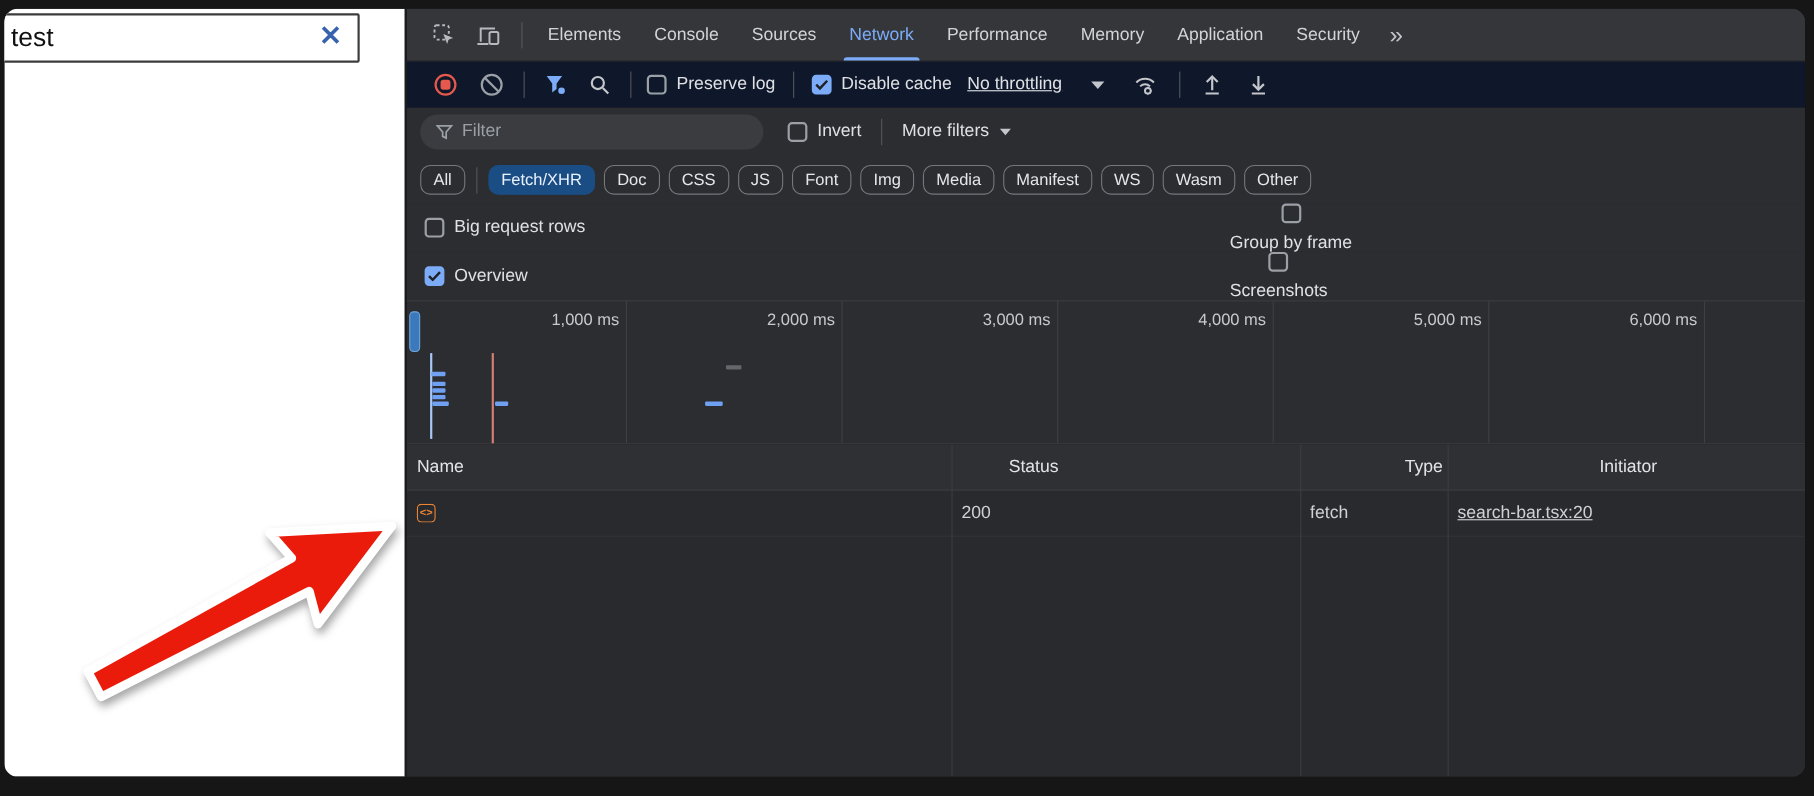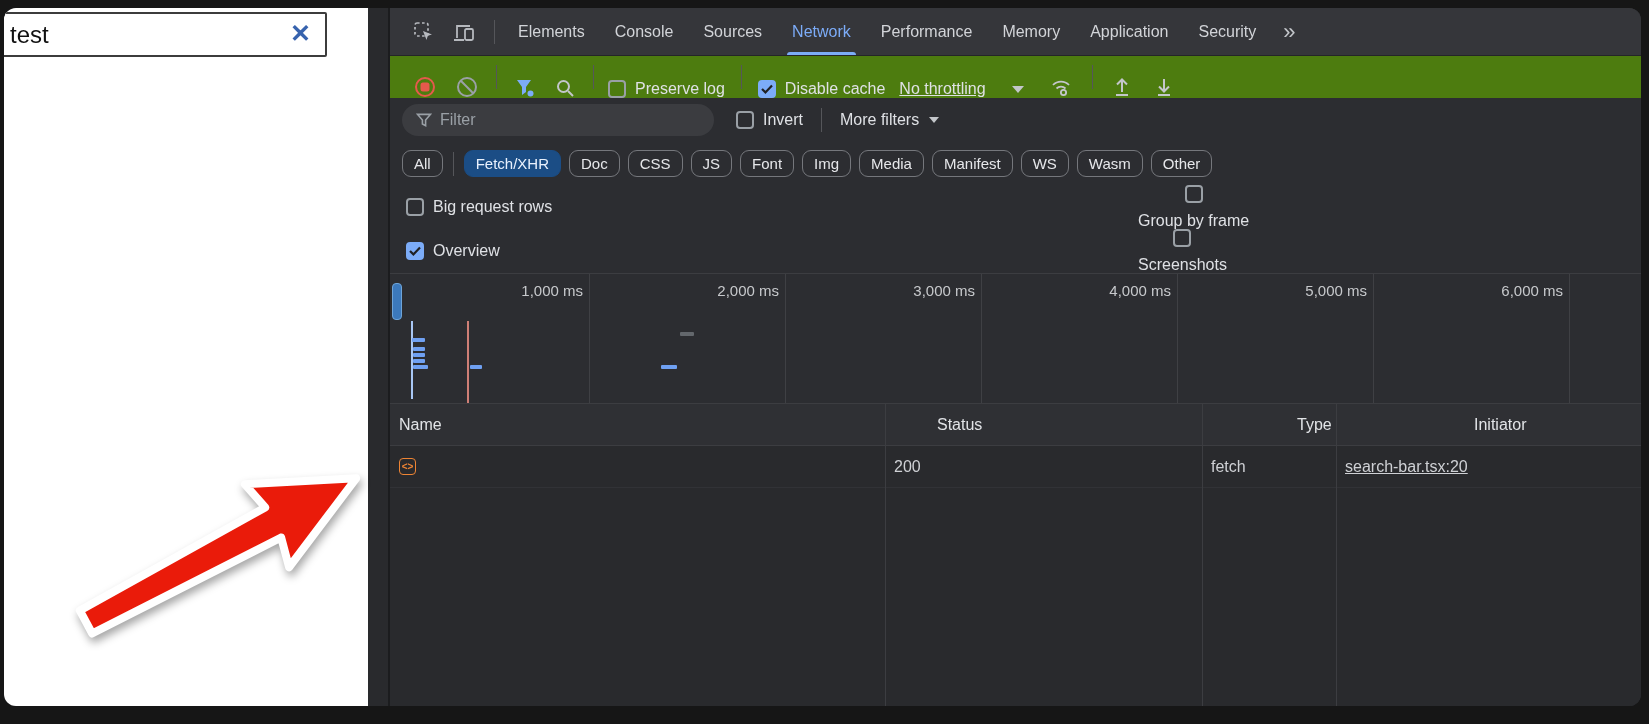--- a/index.html
+++ b/index.html
@@ -14,33 +14,33 @@
   .searchbox { position:absolute; left:-4px; top:4px; width:327px; height:45px;
                background:#fff; border:2px solid #3c3c3c; border-radius:2px;
                display:flex; align-items:center; }
   .searchbox input { border:none; outline:none; flex:1; font-family:"Liberation Sans",sans-serif;
                font-size:24px; color:#111; padding-left:8px; background:transparent; min-width:0; }
   .clear-x { flex:none; font-size:25px; font-weight:bold; color:#3763ae; padding:0 14px 2px 6px;
              cursor:pointer; line-height:1; }
 
   
   .devtools { flex:1; display:flex; flex-direction:column; background:#292a2d;
-              border-left:2px solid #1b1c1e; color:#dfe1e5; font-size:16px; position:relative;margin-left:20px; }
+              border-left:2px solid #1b1c1e; color:#dfe1e5; font-size:16px; position:relative; }
 
   .tabbar { height:48px; flex:none; background:#35363a; display:flex; align-items:stretch;
             padding-left:14px; border-bottom:1px solid #242528; }
   .tab { position:relative; display:flex; align-items:center; padding:0 15px; color:#d2d4d8; cursor:pointer; }
   .tab.active { color:#7cacf8; }
   .tab.active::after { content:""; position:absolute; left:10px; right:10px; bottom:0;
             height:3px; border-radius:3px 3px 0 0; background:#7cacf8; }
   .tabicon { display:flex; align-items:center; padding:0 9px; color:#b6b9be; cursor:pointer; }
   .vsep { width:1px; height:24px; background:#55565a; align-self:center; margin:0 8px; }
   .overflow-btn { display:flex; align-items:center; padding:0 12px; color:#c3c6ca; font-size:22px; cursor:pointer; }
 
-  .toolrow { height:42px; flex:none; display:flex; align-items:flex-end; padding-left:14px; background:#4d7c0f; }
+  .toolrow { height:42px; flex:none; display:flex; align-items:center; padding-left:14px; background:#0f172a; }
   .toolbtn { display:flex; align-items:center; padding:0 10px; cursor:pointer; }
   .chk { display:inline-flex; align-items:center; gap:9px; cursor:pointer; }
   .box { width:18px; height:18px; border-radius:4px; border:2px solid #9aa0a6; flex:none;
          display:flex; align-items:center; justify-content:center; background:transparent; }
   .box.checked { background:#7cacf8; border-color:#7cacf8; color:#1f2125; }
   .box svg { display:block; }
   .throttle { display:flex; align-items:center; gap:26px; margin-left:14px; cursor:pointer; color:#dfe1e5;text-decoration:underline; }
   .caret { width:0; height:0; border-left:6px solid transparent; border-right:6px solid transparent;
            border-top:7px solid #c3c6ca; display:inline-block; }
 

